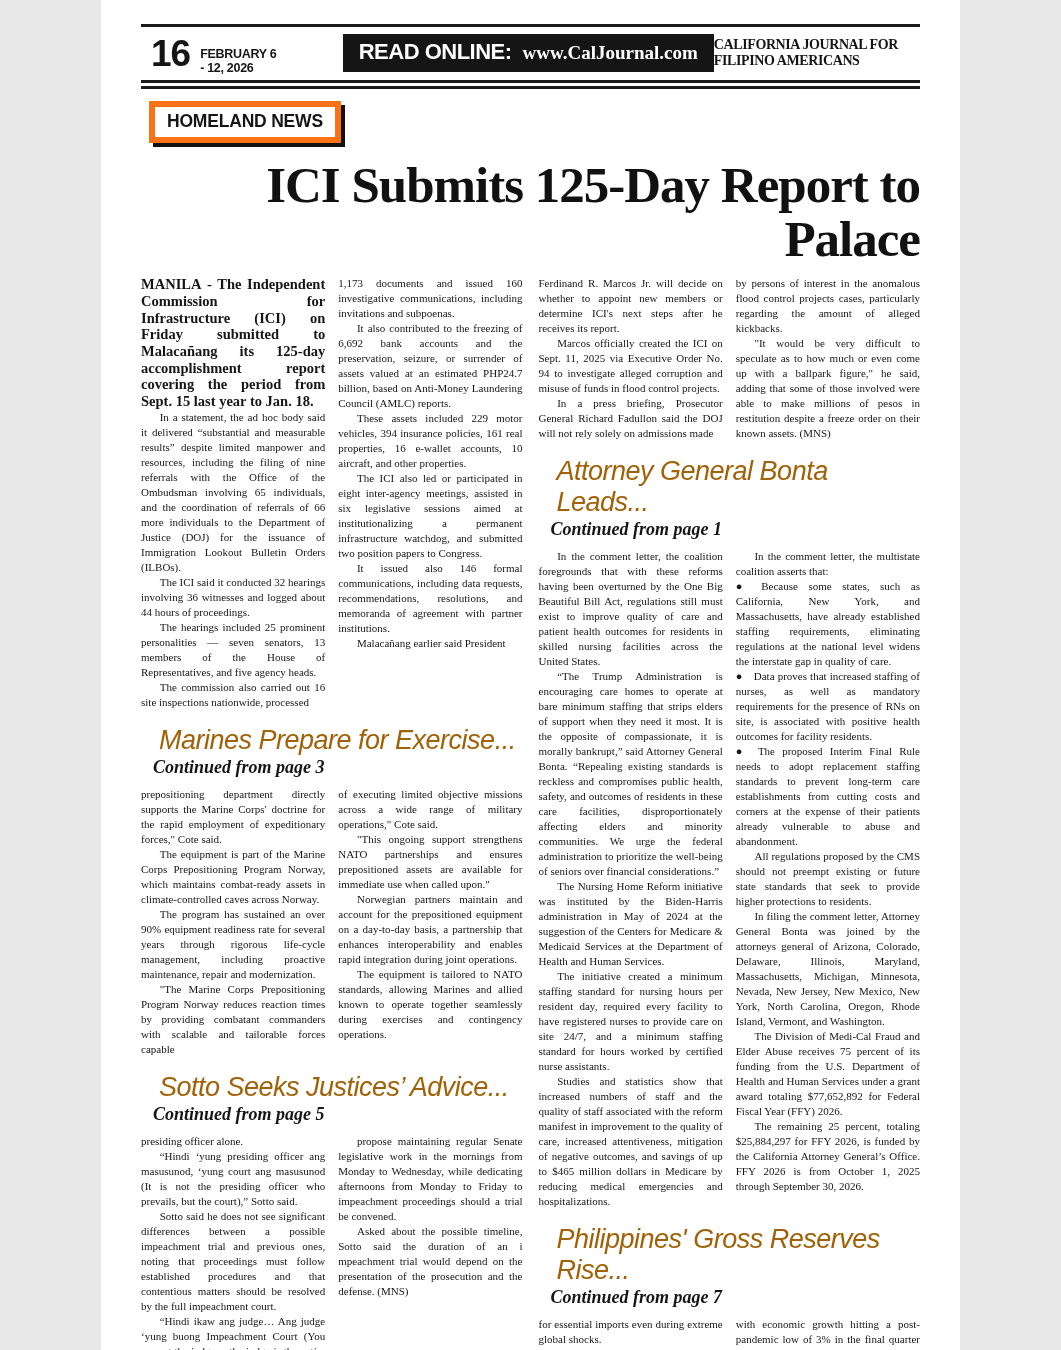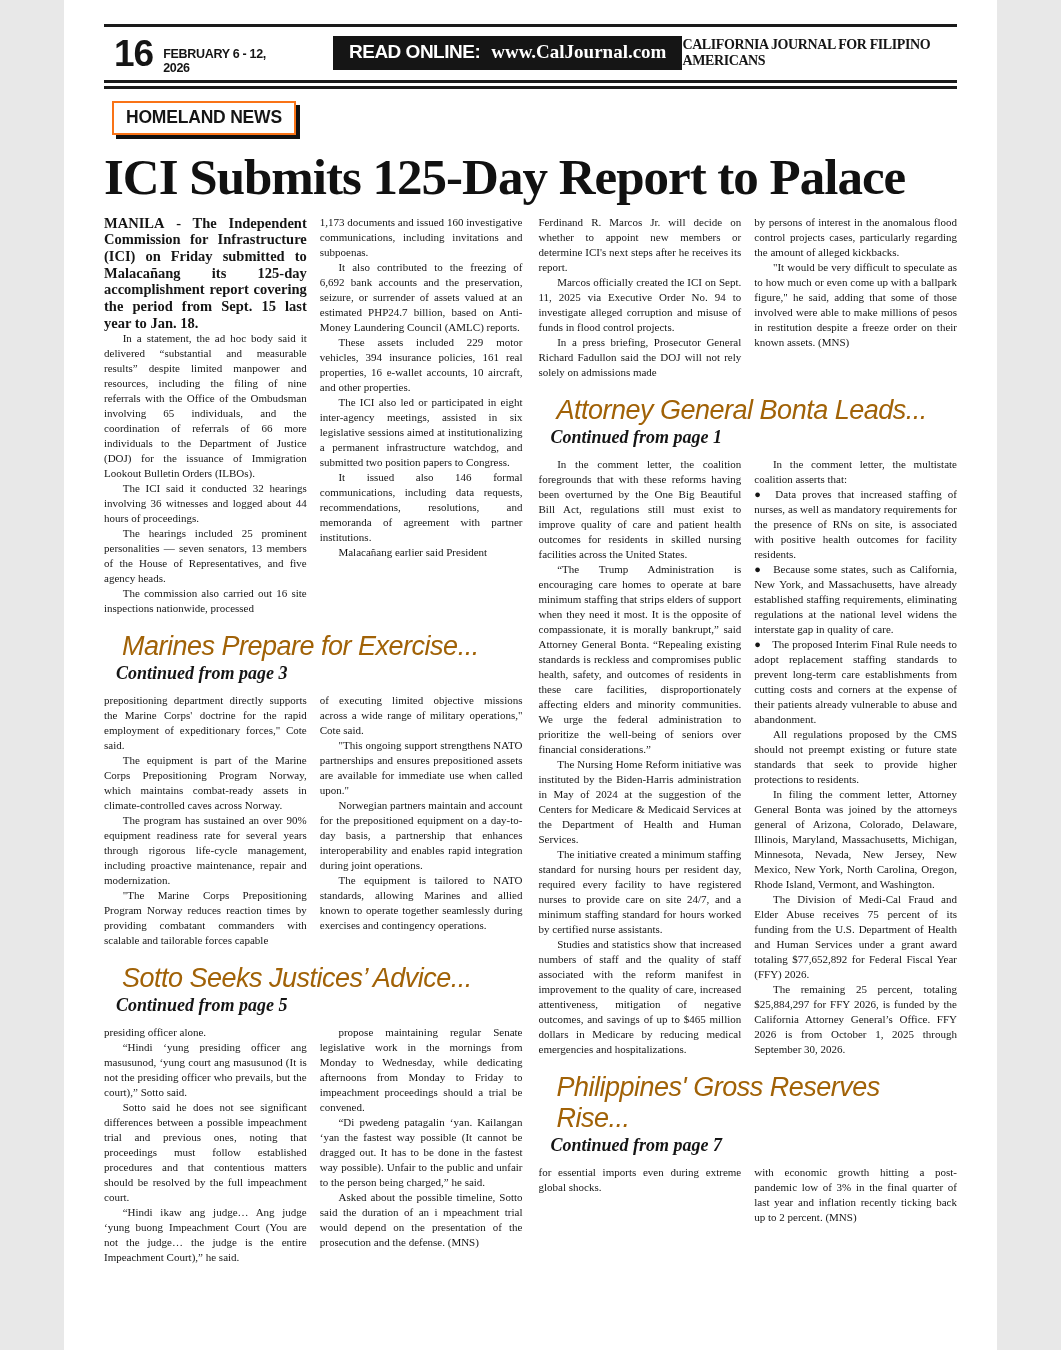--- a/index.html
+++ b/index.html
@@ -1,40 +1,40 @@
 <!DOCTYPE html>
 <html lang="en"><head>
 <meta charset="utf-8">
 <style>
   html,body { margin:0; padding:0; background:#e8e8e8; }
   .page {
-    position:relative; width:933px; height:1350px; margin:0 auto;
+    position:relative; width:859px; height:1350px; margin:0 auto;
     background:#ffffff; color:#151515; box-sizing:border-box;
     padding:24px 40px 0 40px; overflow:hidden;
     font-family:"Liberation Serif", serif;
   }
   
   .top-rule { border-top:3px solid #1a1a1a; }
   .header { display:flex; align-items:center; padding:4px 4px 5px 10px; }
   .pagenum { font-family:"Liberation Sans", sans-serif; font-weight:bold; font-size:37px; line-height:1; letter-spacing:-1px; }
   .issue-date { font-family:"Liberation Sans", sans-serif; font-weight:bold; font-size:12.5px; margin-left:10px; letter-spacing:-0.3px; margin-top:16px; }
   .read-online { background:#151515; color:#fff; padding:5px 16px 7px 16px; margin-left:62px; white-space:nowrap; }
-  .ro-label { font-family:"Liberation Sans", sans-serif; font-weight:bold; font-size:19px; letter-spacing:-0.5px; }
+  .ro-label { font-family:"Liberation Sans", sans-serif; font-weight:bold; font-size:22px; letter-spacing:-0.5px; }
   .ro-url { font-family:"Liberation Serif", serif; font-weight:bold; font-size:19px; margin-left:7px; }
   .masthead { margin-left:auto; font-family:Liberation Serif, serif; font-weight:bold; font-size:14px; letter-spacing:-0.4px; }
   .double-rule { height:3px; border-top:3px solid #1a1a1a; border-bottom:3px solid #1a1a1a; }
   .section-label-box {
     display:inline-block; margin:12px 0 0 8px; background:#fff;
-    border:2px solid #f97316; box-shadow:4px 4px 0 #111;
+    border:6px solid #f97316; box-shadow:4px 4px 0 #111;
     padding:4px 12px 5px 12px;
     font-family:"Liberation Sans", sans-serif; font-weight:bold; font-size:17.5px; letter-spacing:-0.2px;
   }
   
   .headline {
-    margin:16px 0 10px 0; text-align:left;
+    margin:16px 0 10px 0; text-align:right;
     font-family:"Liberation Serif", serif; font-weight:bold;
     font-size:51px; letter-spacing:-1px; line-height:1.05; color:#111;
   }
   
   .content { display:flex; gap:16px; align-items:flex-start; margin-top:8px; }
   .half { width:calc(50% - 8px); }
   .cols { display:flex; gap:13px; }
   .col { flex:1; min-width:0; }
   .body p {
     margin:0; text-align:justify; text-indent:1.7em;
@@ -128,21 +128,20 @@
         <div class="continued">Continued from page 5</div>
         <div class="cols">
           <div class="col body no-indent-first">
               <p>presiding officer alone.</p>
               <p>“Hindi ‘yung presiding officer ang masusunod, ‘yung court ang masusunod (It is not the presiding officer who prevails, but the court),” Sotto said.</p>
               <p>Sotto said he does not see significant differences between a possible impeachment trial and previous ones, noting that proceedings must follow established procedures and that contentious matters should be resolved by the full impeachment court.</p>
               <p>“Hindi ikaw ang judge… Ang judge ‘yung buong Impeachment Court (You are not the judge… the judge is the entire Impeachment Court),” he said.</p>
             </div>
           <div class="col body">
               <p>propose maintaining regular Senate legislative work in the mornings from Monday to Wednesday, while dedicating afternoons from Monday to Friday to impeachment proceedings should a trial be convened.</p>
-              <p>“Di pwedeng patagalin ‘yan. Kailangan ‘yan the fastest way possible (It cannot be dragged out. It has to be done in the fastest way possible). Unfair to the public and unfair to the person being charged,” he said.</p>
               <p>Asked about the possible timeline, Sotto said the duration of an i mpeachment trial would depend on the presentation of the prosecution and the defense. (MNS)</p>
             </div>
         </div>
       </section>
 
     </div>
 
     <div class="half">
 
       <div class="cols">
@@ -163,22 +162,22 @@
         <div class="cols">
           <div class="col body">
               <p>In the comment letter, the coalition foregrounds that with these reforms having been overturned by the One Big Beautiful Bill Act, regulations still must exist to improve quality of care and patient health outcomes for residents in skilled nursing facilities across the United States.</p>
               <p>“The Trump Administration is encouraging care homes to operate at bare minimum staffing that strips elders of support when they need it most. It is the opposite of compassionate, it is morally bankrupt,” said Attorney General Bonta. “Repealing existing standards is reckless and compromises public health, safety, and outcomes of residents in these care facilities, disproportionately affecting elders and minority communities. We urge the federal administration to prioritize the well-being of seniors over financial considerations.”</p>
               <p>The Nursing Home Reform initiative was instituted by the Biden-Harris administration in May of 2024 at the suggestion of the Centers for Medicare &amp; Medicaid Services at the Department of Health and Human Services.</p>
               <p>The initiative created a minimum staffing standard for nursing hours per resident day, required every facility to have registered nurses to provide care on site 24/7, and a minimum staffing standard for hours worked by certified nurse assistants.</p>
               <p>Studies and statistics show that increased numbers of staff and the quality of staff associated with the reform manifest in improvement to the quality of care, increased attentiveness, mitigation of negative outcomes, and savings of up to $465 million dollars in Medicare by reducing medical emergencies and hospitalizations.</p>
             </div>
           <div class="col body">
               <p>In the comment letter, the multistate coalition asserts that:</p>
+              <p class="bullet">● Because some states, such as California, New York, and Massachusetts, have already established staffing requirements, eliminating regulations at the national level widens the interstate gap in quality of care.</p>
               <p class="bullet">● Data proves that increased staffing of nurses, as well as mandatory requirements for the presence of RNs on site, is associated with positive health outcomes for facility residents.</p>
-              <p class="bullet">● Because some states, such as California, New York, and Massachusetts, have already established staffing requirements, eliminating regulations at the national level widens the interstate gap in quality of care.</p>
               <p class="bullet">● The proposed Interim Final Rule needs to adopt replacement staffing standards to prevent long-term care establishments from cutting costs and corners at the expense of their patients already vulnerable to abuse and abandonment.</p>
               <p>All regulations proposed by the CMS should not preempt existing or future state standards that seek to provide higher protections to residents.</p>
               <p>In filing the comment letter, Attorney General Bonta was joined by the attorneys general of Arizona, Colorado, Delaware, Illinois, Maryland, Massachusetts, Michigan, Minnesota, Nevada, New Jersey, New Mexico, New York, North Carolina, Oregon, Rhode Island, Vermont, and Washington.</p>
               <p>The Division of Medi-Cal Fraud and Elder Abuse receives 75 percent of its funding from the U.S. Department of Health and Human Services under a grant award totaling $77,652,892 for Federal Fiscal Year (FFY) 2026.</p>
               <p>The remaining 25 percent, totaling $25,884,297 for FFY 2026, is funded by the California Attorney General’s Office. FFY 2026 is from October 1, 2025 through September 30, 2026.</p>
             </div>
         </div>
       </section>
 
       <section>

